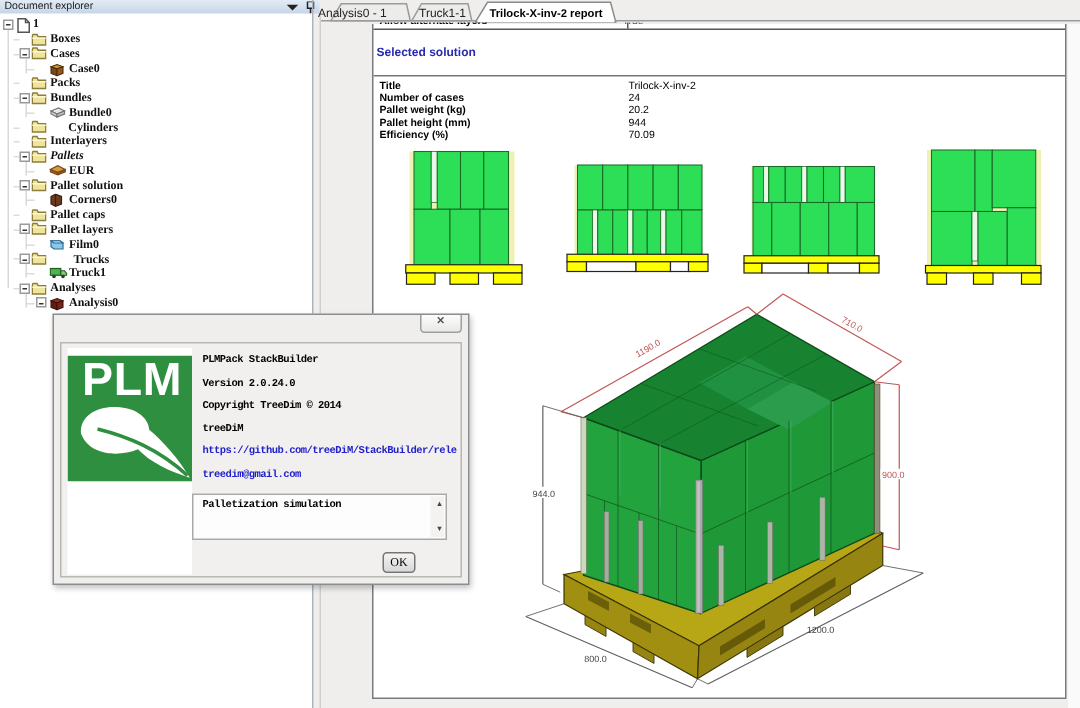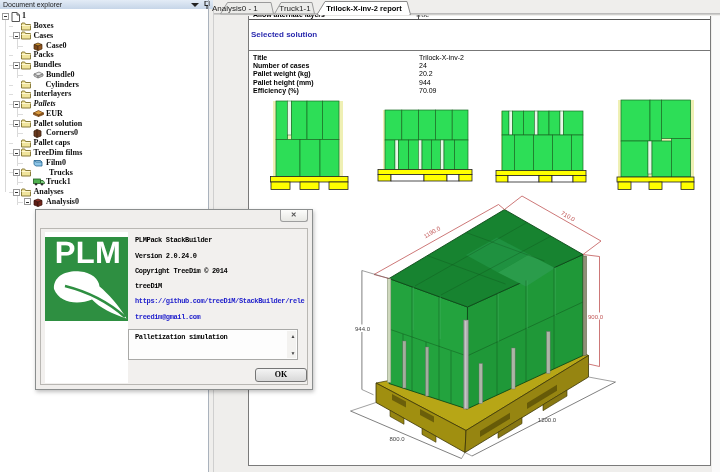--- a/index.html
+++ b/index.html
@@ -347,21 +347,21 @@
       </svg></div>
 <div class="trow" style="left:33.5px;top:138.2px;">Pallet caps</div>
 <div style="position:absolute;left:9px;top:153px;width:4px;height:1px;background:#dcdcdc;"></div>
 <div class="exp" style="left:13px;top:149.4px;">
       <i></i>
     </div>
 <div class="abs" style="left:21px;top:148.4px;line-height:0;"><svg width="10" height="9" viewBox="0 0 10 9">
         <path d="M0.5 2 L0.5 8 L9.5 8 L9.5 2.5 L4.5 2.5 L3.7 1 L1 1 Z" fill="#f0e49c" stroke="#8b7d3a" stroke-width="1"></path>
         <path d="M0.5 3.5 H9.5" stroke="#fdf6cf" stroke-width="1"></path>
       </svg></div>
-<div class="trow" style="left:33.5px;top:147.9px;">TreeDim films</div>
+<div class="trow" style="left:33.5px;top:147.9px;">Pallet layers</div>
 <div style="position:absolute;left:17px;top:163px;width:6px;height:1px;background:#dcdcdc;"></div>
 <div class="abs" style="left:33px;top:158.2px;line-height:0;"><svg width="10" height="9" viewBox="0 0 10 9">
         <polygon points="1,2.5 7,2.5 9,4 9,8 3,8 1,6.5" fill="#8ec6e8" stroke="#2a6a96" stroke-width="0.8"></polygon>
         <polygon points="1,2.5 7,2.5 9,4 3,4 Z" fill="#bfe0f2" stroke="#2a6a96" stroke-width="0.8"></polygon>
       </svg></div>
 <div class="trow" style="left:46px;top:157.7px;">Film0</div>
 <div style="position:absolute;left:9px;top:172px;width:4px;height:1px;background:#dcdcdc;"></div>
 <div class="exp" style="left:13px;top:169.0px;">
       <i></i>
     </div>
@@ -416,14 +416,14 @@
   <div class="dtext" style="left:99px;top:57px;">Copyright TreeDim ©  2014</div>
   <div class="dtext" style="left:99px;top:72px;">treeDiM</div>
   <div class="dtext dlink" style="left:99px;top:87px;">https://github.com/treeDiM/StackBuilder/rele</div>
   <div class="dtext dlink" style="left:99px;top:103px;">treedim@gmail.com</div>
   <div style="position:absolute;left:92px;top:119px;width:170px;height:31px;border:1px solid #a9a9a7;background:#fdfdfd;box-sizing:border-box;">
     <div class="dtext" style="left:6px;top:3px;">Palletization simulation</div>
     <div style="position:absolute;right:1px;top:1px;width:9px;height:27px;background:#f3f2f0;"></div>
     <div style="position:absolute;right:1.5px;top:3px;font-size:5px;color:#444;">▲</div>
     <div style="position:absolute;right:1.5px;bottom:3px;font-size:5px;color:#444;">▼</div>
   </div>
-  <div style="position:absolute;left:219px;top:158px;width:52px;height:14px;border:1px solid #757575;border-radius:3px;background:linear-gradient(#f4f4f4,#d8d8d8);box-sizing:border-box;text-align:center;font-size:8px;font-family:'Liberation Serif',serif;font-weight:bold;line-height:12px;">OK</div>
+  <div style="position:absolute;left:219px;top:158px;width:22px;height:14px;border:1px solid #757575;border-radius:3px;background:linear-gradient(#f4f4f4,#d8d8d8);box-sizing:border-box;text-align:center;font-size:8px;font-family:'Liberation Serif',serif;font-weight:normal;line-height:12px;">OK</div>
 </div>
 
 </body></html>

